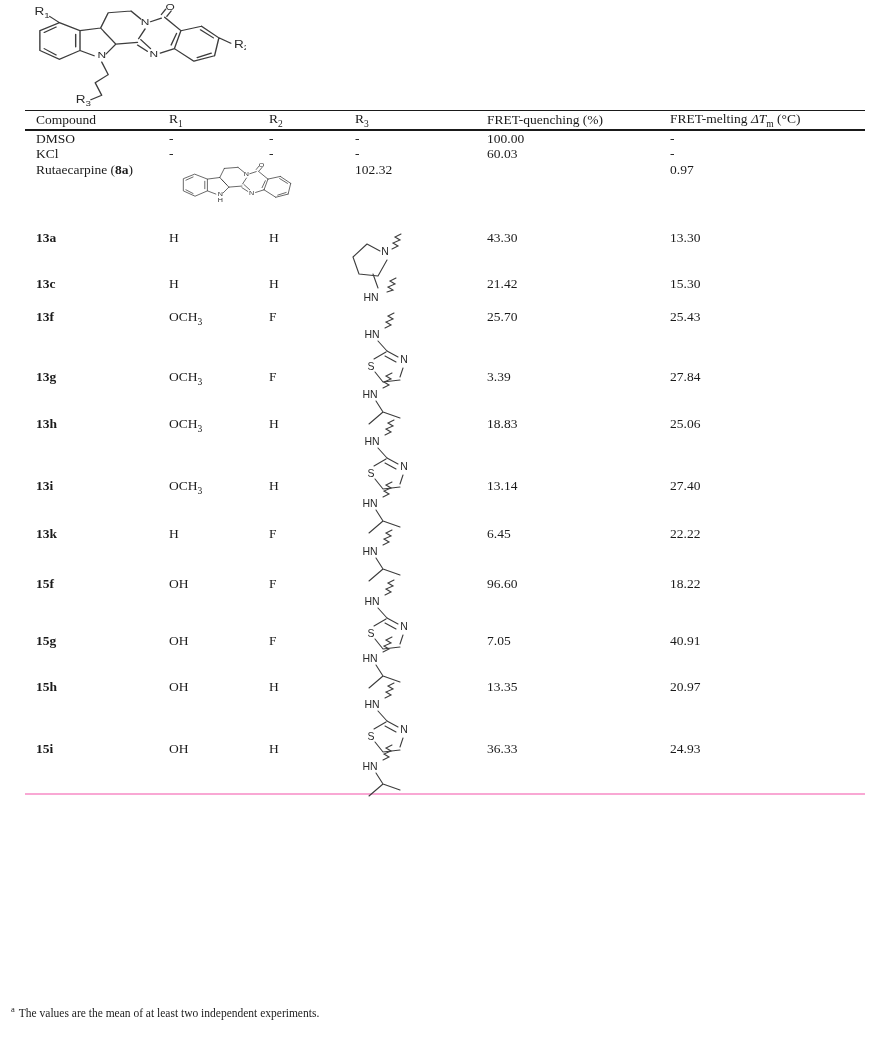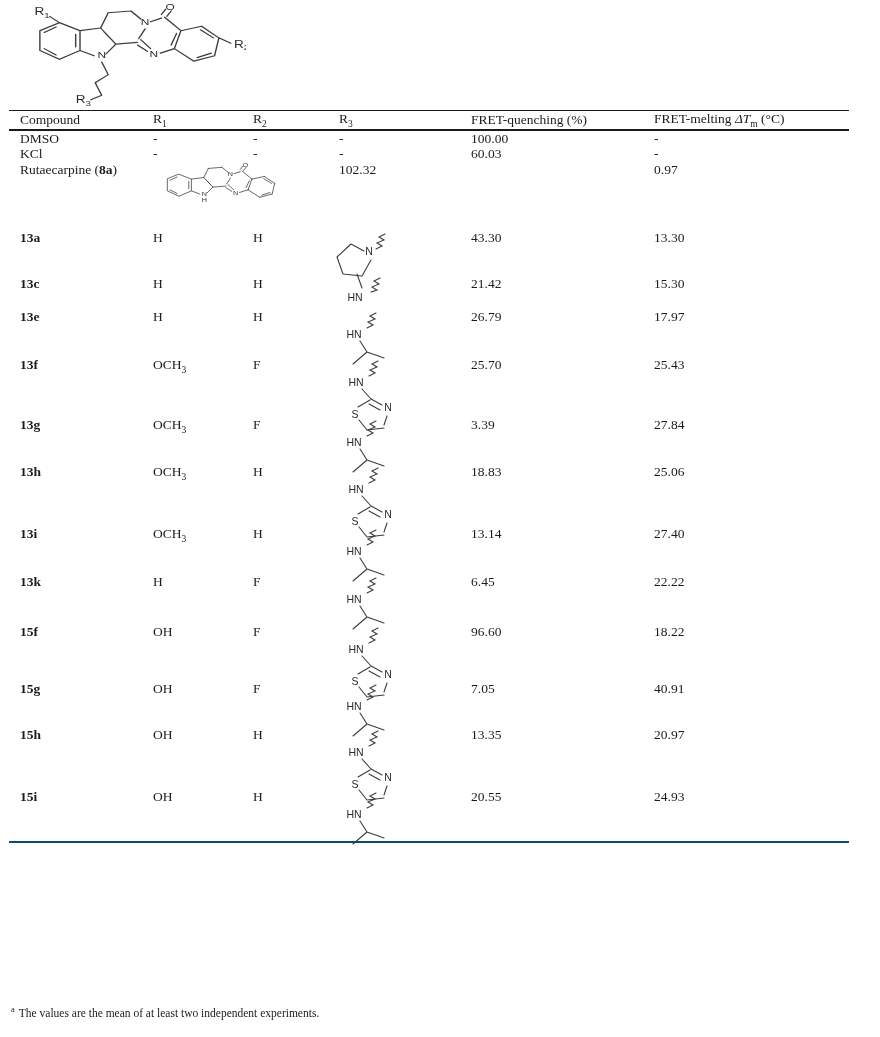--- a/index.html
+++ b/index.html
@@ -1,20 +1,20 @@
 <!DOCTYPE html>
 <html><head>
 <meta charset="utf-8">
 <style>
   html,body{margin:0;padding:0;background:#fff;}
   .page{position:relative;width:880px;height:1037px;background:#ffffff;
         font-family:"Liberation Serif",serif;color:#1b1b1b;overflow:hidden;}
   .scaffold{position:absolute;left:16px;top:2px;}
-  table.cmpd{position:absolute;left:9px;top:110px;width:840px;border-collapse:collapse;
-        table-layout:fixed;border-bottom:2px solid #0c4a6e;}
+  table.cmpd{position:absolute;left:25px;top:110px;width:840px;border-collapse:collapse;
+        table-layout:fixed;border-bottom:2px solid #f9a8d4;}
   th{font-weight:normal;text-align:left;font-size:13.5px;height:18px;vertical-align:middle;
      padding:0;border-top:1px solid #1a1a1a;border-bottom:2px solid #1a1a1a;}
   td{vertical-align:top;font-size:13.5px;line-height:15px;padding:0;}
   .c1{padding-left:11px;}
   b{font-weight:bold;}
   sub{font-size:9.5px;}
   .sw{height:0;overflow:visible;margin-left:-12px;}
   .sw svg{display:block;}
   .mol path{stroke:#3d3d3d;stroke-width:1.1;stroke-linecap:round;fill:none;}
   .mol .at{font:10.5px "Liberation Sans",sans-serif;fill:#2b2b2b;text-anchor:middle;}
@@ -119,36 +119,20 @@
               <svg class="mol" width="80" height="40" viewBox="0 0 80 40">
        <path d="M30,3 L35,17"></path>
        <path d="M53,7 l-6,3 5,3 -7,3 5,3 -6,2"></path>
        <text class="at" x="28" y="30">HN</text>
               </svg>
             </div>
           </td>
           <td>21.42</td>
           <td>15.30</td>
         </tr>
-        <tr style="height:48px">
-          <td class="c1"><b>13e</b></td>
-          <td>H</td>
-          <td>H</td>
-          <td>
-            <div class="sw" style="margin-top:2px">
-              <svg class="mol" width="80" height="58" viewBox="0 0 80 58">
-       <path d="M49,2 l-6,3 5,3 -7,3 5,3 -6,3"></path>
-       <path d="M33,30 L40,41 M40,41 L26,53 M40,41 L57,47"></path>
-       <text class="at" x="27" y="27">HN</text>
-              </svg>
-            </div>
-          </td>
-          <td>26.79</td>
-          <td>17.97</td>
-        </tr>
         <tr style="height:60px">
           <td class="c1"><b>13f</b></td>
           <td>OCH<sub>3</sub></td>
           <td>F</td>
           <td>
             <div class="sw" style="margin-top:2px">
               <svg class="mol" width="80" height="80" viewBox="0 0 80 80">
        <path d="M51,2 l-6,3 5,3 -7,3 5,3 -6,3"></path>
        <path d="M35,30 L44,40"></path>
        <path d="M44,40 L55,46 M42,45 L53,51 M60,57 L57,66 M57,69 L40,71 M40,71 L32,61 M31,48 L43,41"></path>
@@ -288,21 +272,21 @@
           <td>H</td>
           <td>
             <div class="sw" style="margin-top:2px">
               <svg class="mol" width="80" height="58" viewBox="0 0 80 58">
        <path d="M49,2 l-6,3 5,3 -7,3 5,3 -6,3"></path>
        <path d="M33,30 L40,41 M40,41 L26,53 M40,41 L57,47"></path>
        <text class="at" x="27" y="27">HN</text>
               </svg>
             </div>
           </td>
-          <td>20.55</td>
+          <td>36.33</td>
           <td>24.93</td>
         </tr>
       </tbody>
   </table>
 
   <div class="footnote">
     <sup>a</sup><span>The values are the mean of at least two independent experiments.</span>
   </div>
 </div>
 

